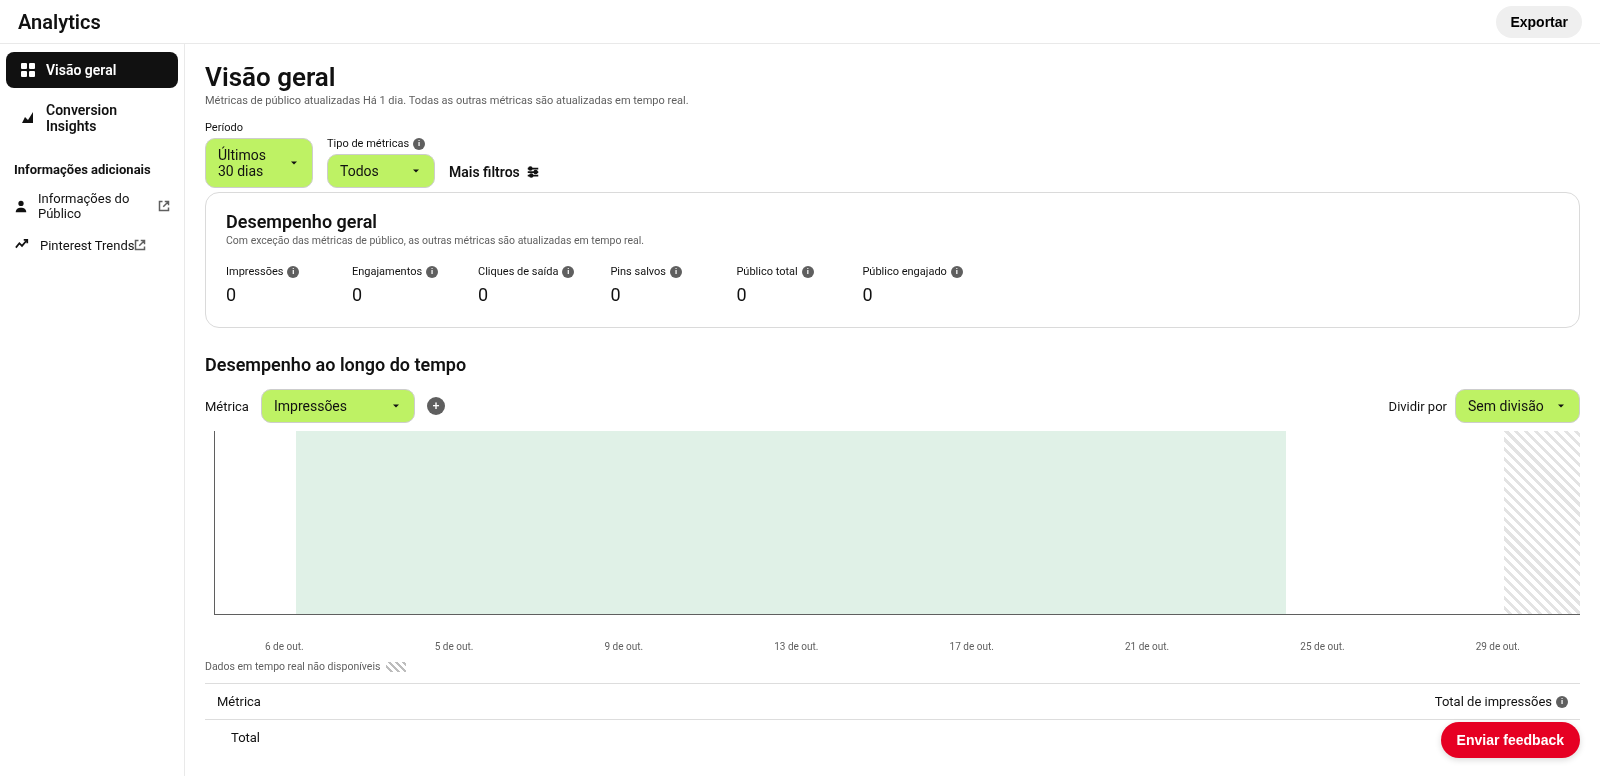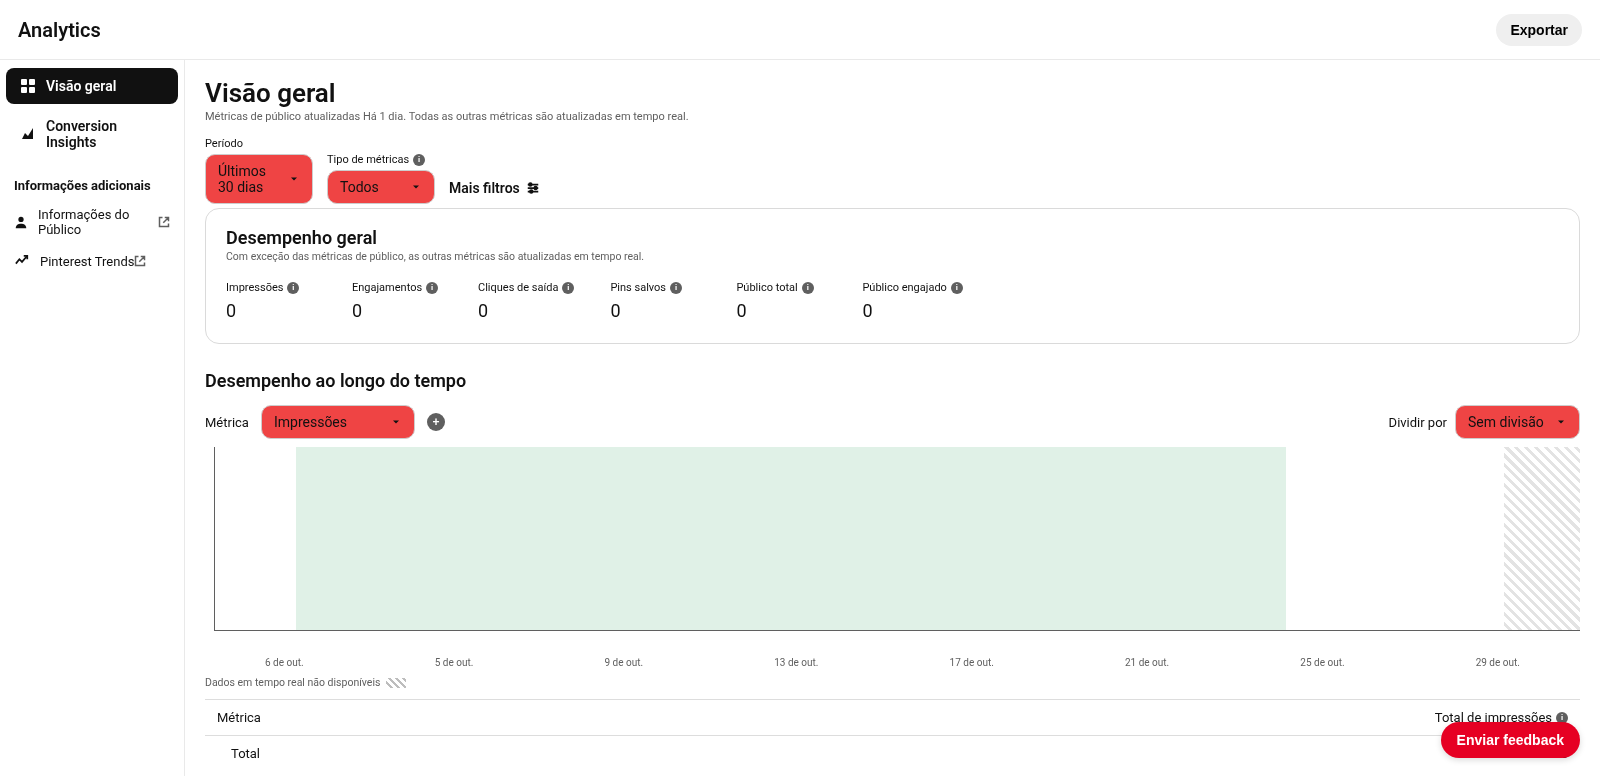--- a/index.html
+++ b/index.html
@@ -1,19 +1,19 @@
 <!DOCTYPE html>
 <html><head>
 <meta charset="utf-8">
 <style>
   * { box-sizing: border-box; margin: 0; padding: 0; }
   body { font-family: -apple-system, BlinkMacSystemFont, "Segoe UI", Roboto, Helvetica, Arial, sans-serif; color: #111; background: #fff; width: 1600px; }
   
   
-  .topbar { display: flex; align-items: center; justify-content: space-between; height: 60px; padding: 0 18px; border-bottom: 1px solid #e9e9e9; }
+  .topbar { display: flex; align-items: center; justify-content: space-between; height: 44px; padding: 0 18px; border-bottom: 1px solid #e9e9e9; }
   .topbar h1 { font-size: 20px; font-weight: 600; }
   .export-btn { background: #efefef; border: none; border-radius: 16px; padding: 8px 14px; font-size: 14px; font-weight: 600; cursor: pointer; }
 
   
   .layout { display: flex; }
   .sidebar { width: 185px; border-right: 1px solid #e9e9e9; padding-top: 8px; }
   .main { flex: 1; padding: 18px 20px 40px 20px; }
 
   
   .nav-item { display: flex; align-items: center; gap: 10px; padding: 10px 14px; font-size: 14px; font-weight: 600; cursor: pointer; border-radius: 8px; margin: 0 6px 4px 6px; }
@@ -26,21 +26,21 @@
   .ext-icon { color: #5f5f5f; }
 
   
   .page-title { font-size: 26px; font-weight: 600; margin-bottom: 2px; }
   .page-sub { font-size: 11px; color: #5f5f5f; margin-bottom: 14px; }
 
   
   .filters { display: flex; align-items: flex-end; gap: 14px; margin-bottom: 4px; }
   .filter-group { display: flex; flex-direction: column; }
   .filter-label { font-size: 11px; color: #111; margin-bottom: 4px; display:flex; align-items:center; gap:4px;}
-  .select-pill { border: 1px solid #cdcdcd; border-radius: 10px; padding: 8px 12px; font-size: 14px; display: flex; align-items: center; justify-content: space-between; cursor: pointer; background: #ef4444; min-width:100px; }
+  .select-pill { border: 1px solid #cdcdcd; border-radius: 10px; padding: 8px 12px; font-size: 14px; display: flex; align-items: center; justify-content: space-between; cursor: pointer; background: #bef264; min-width:100px; }
   .select-pill .chev { margin-left: 10px; }
   .more-filters { display: flex; align-items: center; gap: 6px; font-size: 14px; font-weight: 600; cursor: pointer; padding: 8px 0; }
   .date-range { font-size: 10px; color: #5f5f5f; margin-bottom: 18px; }
 
   
   .perf-card { border: 1px solid #dadada; border-radius: 14px; padding: 18px 20px 22px 20px; margin-bottom: 26px; }
   .perf-title { font-size: 18px; font-weight: 600; margin-bottom: 2px; }
   .perf-sub { font-size: 10.5px; color: #5f5f5f; margin-bottom: 18px; }
   .metrics-row { display: flex; gap: 36px; flex-wrap: wrap; }
   .metric { min-width: 90px; }

